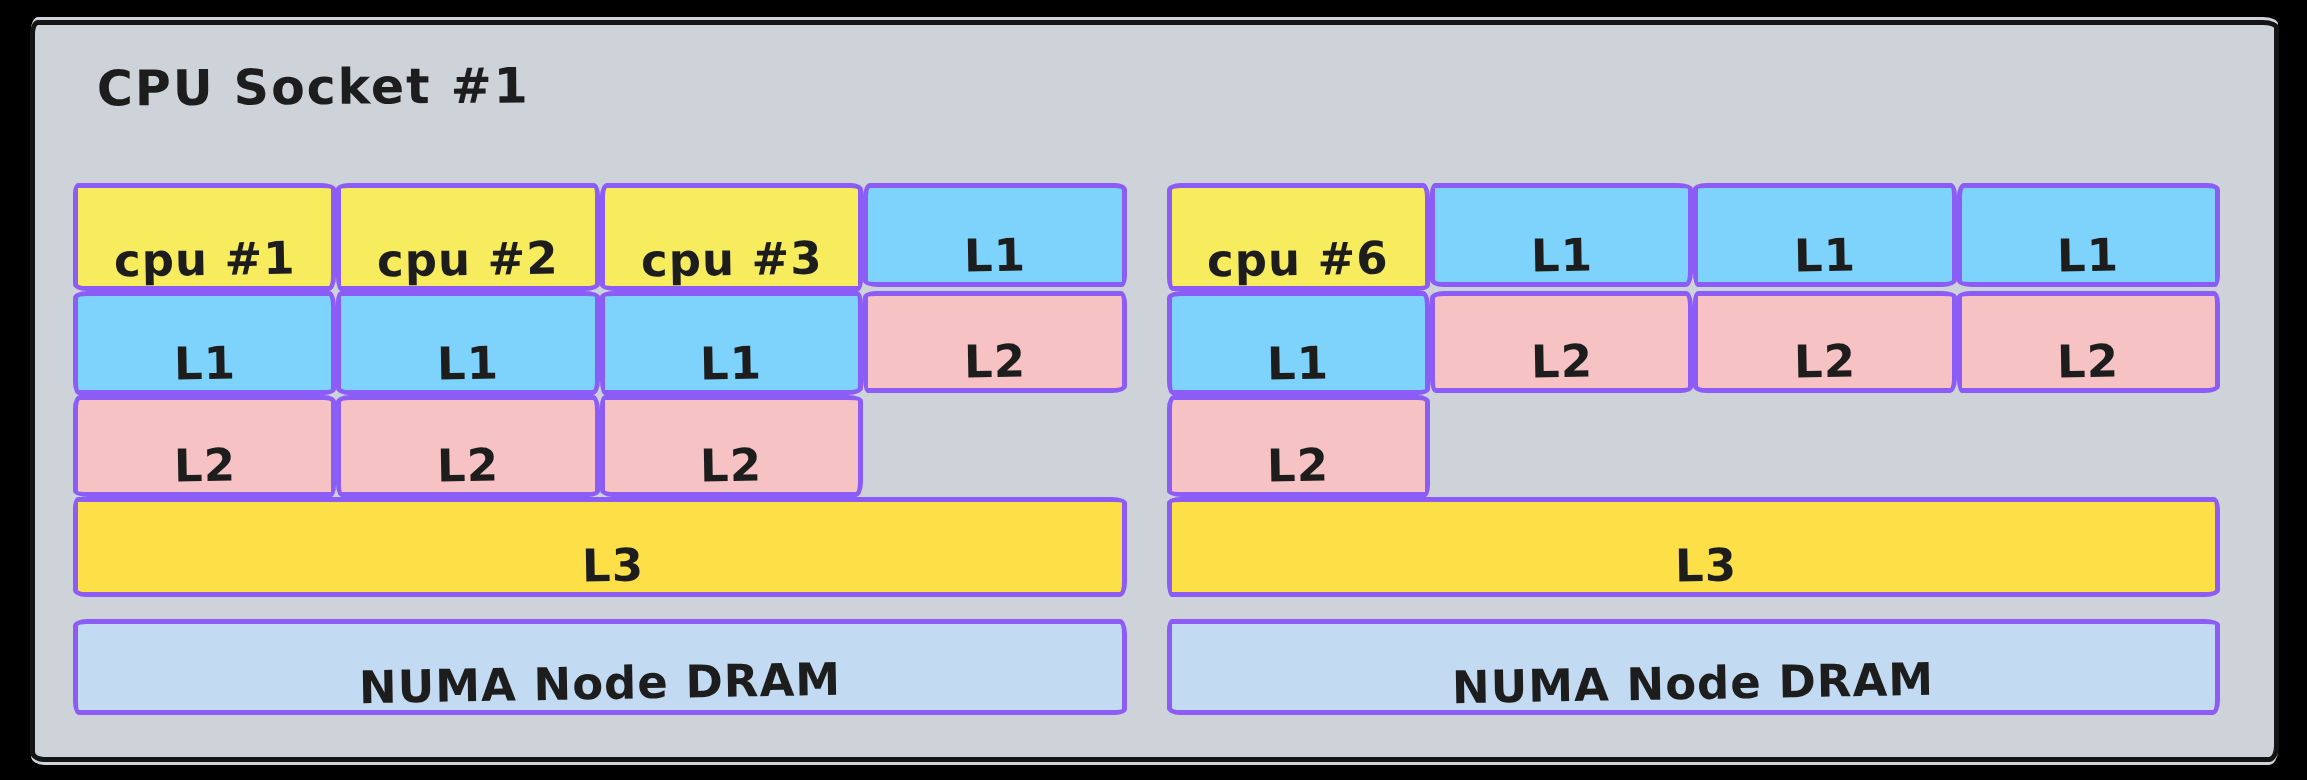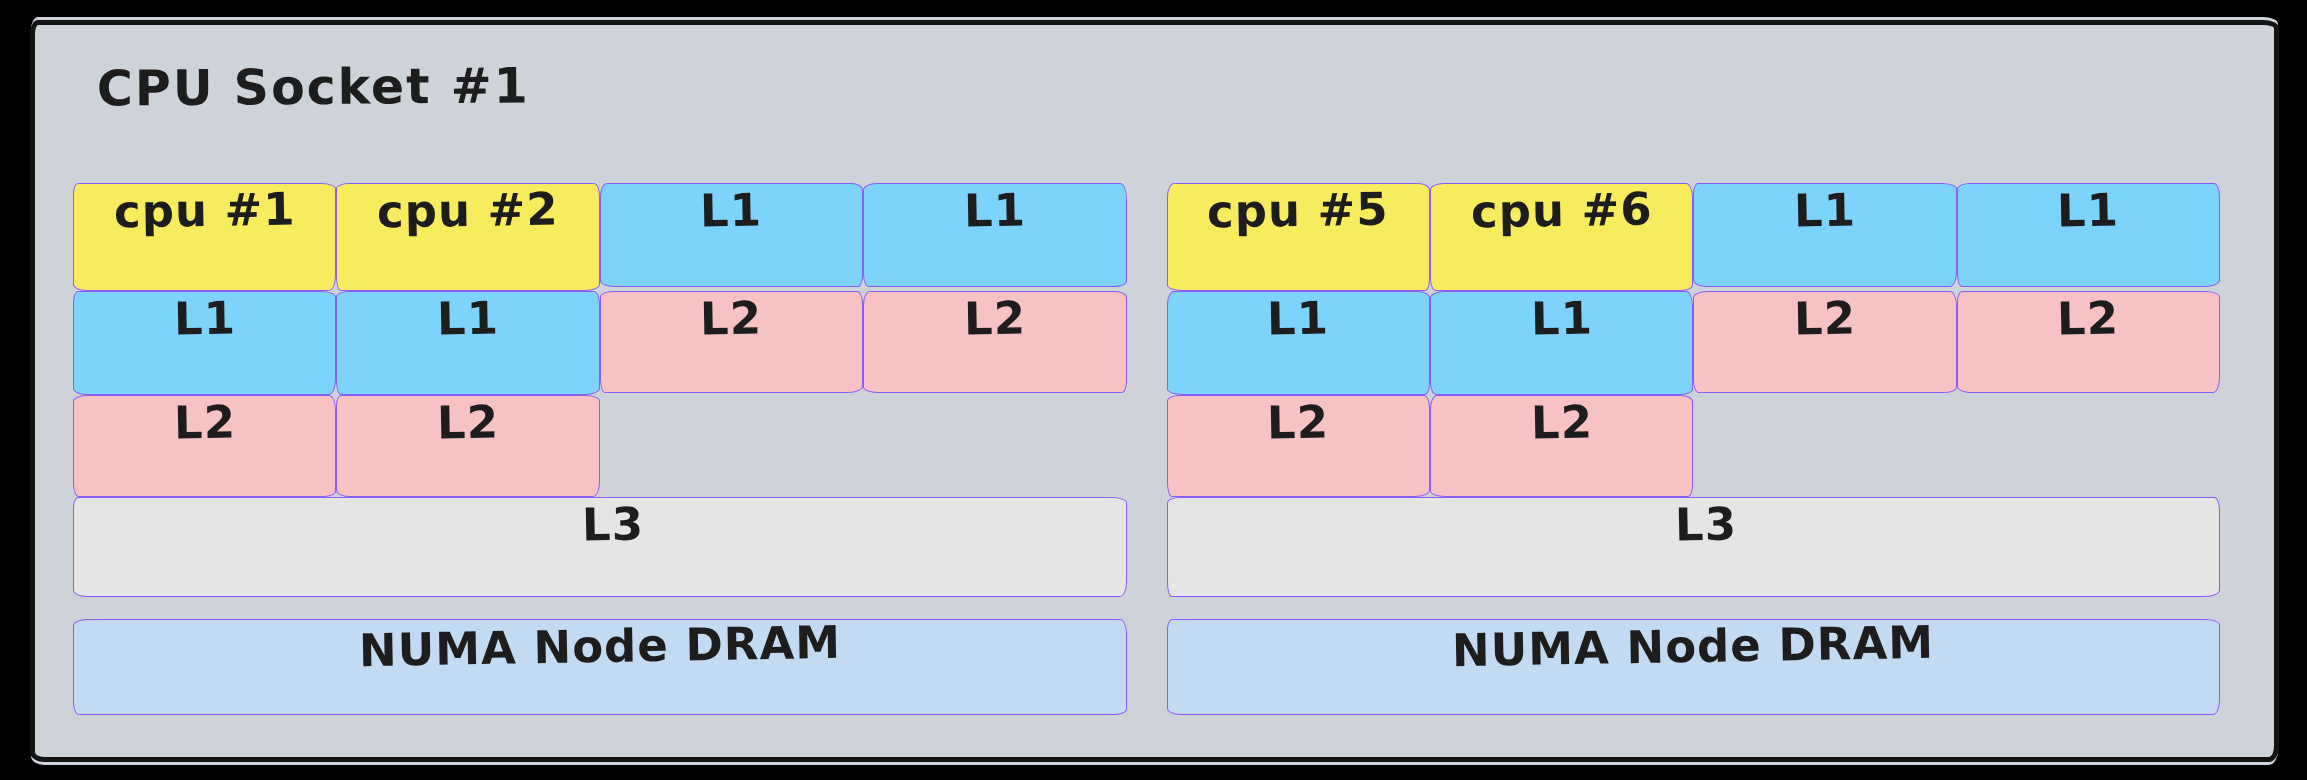--- a/index.html
+++ b/index.html
@@ -47,57 +47,60 @@
   }
   .group {
     flex: 1;
     display: grid;
     grid-template-columns: repeat(4, 1fr);
     grid-auto-rows: auto;
   }
 
   .cell {
     box-sizing: border-box;
-    border: 1px solid #8b5cf6;
+    border: 5px solid #8b5cf6;
     display: flex;
-    align-items: flex-start;
+    align-items: flex-end;
     justify-content: center;
     font-size: 45px;
     font-weight: 700;
     color: #1d1d1d;
     letter-spacing: 1px;
   }
   .cell span { transform: rotate(-1deg); display: inline-block; }
 
   
   .r1 { border-radius: 5px 15px 7px 13px / 11px 6px 15px 7px; }
   .r2 { border-radius: 13px 6px 15px 5px / 6px 13px 7px 14px; }
   .r3 { border-radius: 7px 12px 5px 15px / 14px 7px 12px 6px; }
   .r4 { border-radius: 14px 7px 12px 6px / 7px 15px 6px 13px; }
 
   .cpu  { background: #f7eb5e; height: 108px; }
   .l1   { background: #7dd3fc; height: 104px; }
   .l2   { background: #f7c2c3; height: 102px; }
-  .l3   { background: #e5e5e5; height: 100px; grid-column: 1 / -1; padding-left: 26px; }
+  .l3   { background: #fde047; height: 100px; grid-column: 1 / -1; padding-left: 26px; }
   .dram { background: #c2dbf2; height: 96px;  grid-column: 1 / -1; margin-top: 22px; }
 </style>
 </head>
 <body>
 
 <div class="canvas">
   <div class="title">CPU Socket #1</div>
 
   <div class="groups">
 
     <div class="group">
       <div class="cell cpu r1">
           <span>cpu #1</span>
         </div>
       <div class="cell cpu r2">
           <span>cpu #2</span>
+        </div>
+      <div class="cell cpu r3">
+          <span>cpu #3</span>
         </div>
 
       <div class="cell l1 r3">
           <span>L1</span>
         </div>
       <div class="cell l1 r4">
           <span>L1</span>
         </div>
       <div class="cell l1 r1">
           <span>L1</span>
@@ -122,23 +125,20 @@
       <div class="cell l3 r1">
           <span>L3</span>
         </div>
 
       <div class="cell dram r4">
           <span>NUMA Node DRAM</span>
         </div>
     </div>
 
     <div class="group">
-      <div class="cell cpu r3">
-          <span>cpu #5</span>
-        </div>
       <div class="cell cpu r4">
           <span>cpu #6</span>
         </div>
 
       <div class="cell l1 r1">
           <span>L1</span>
         </div>
       <div class="cell l1 r2">
           <span>L1</span>
         </div>

